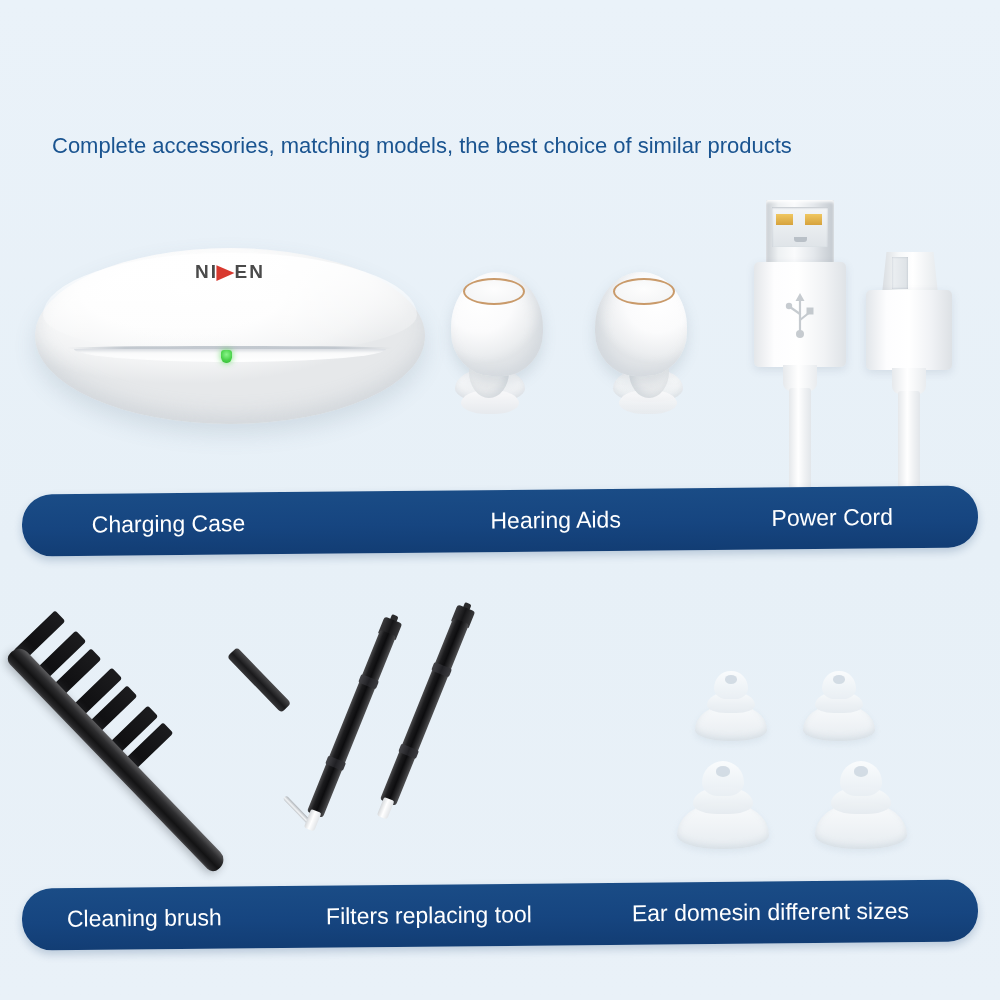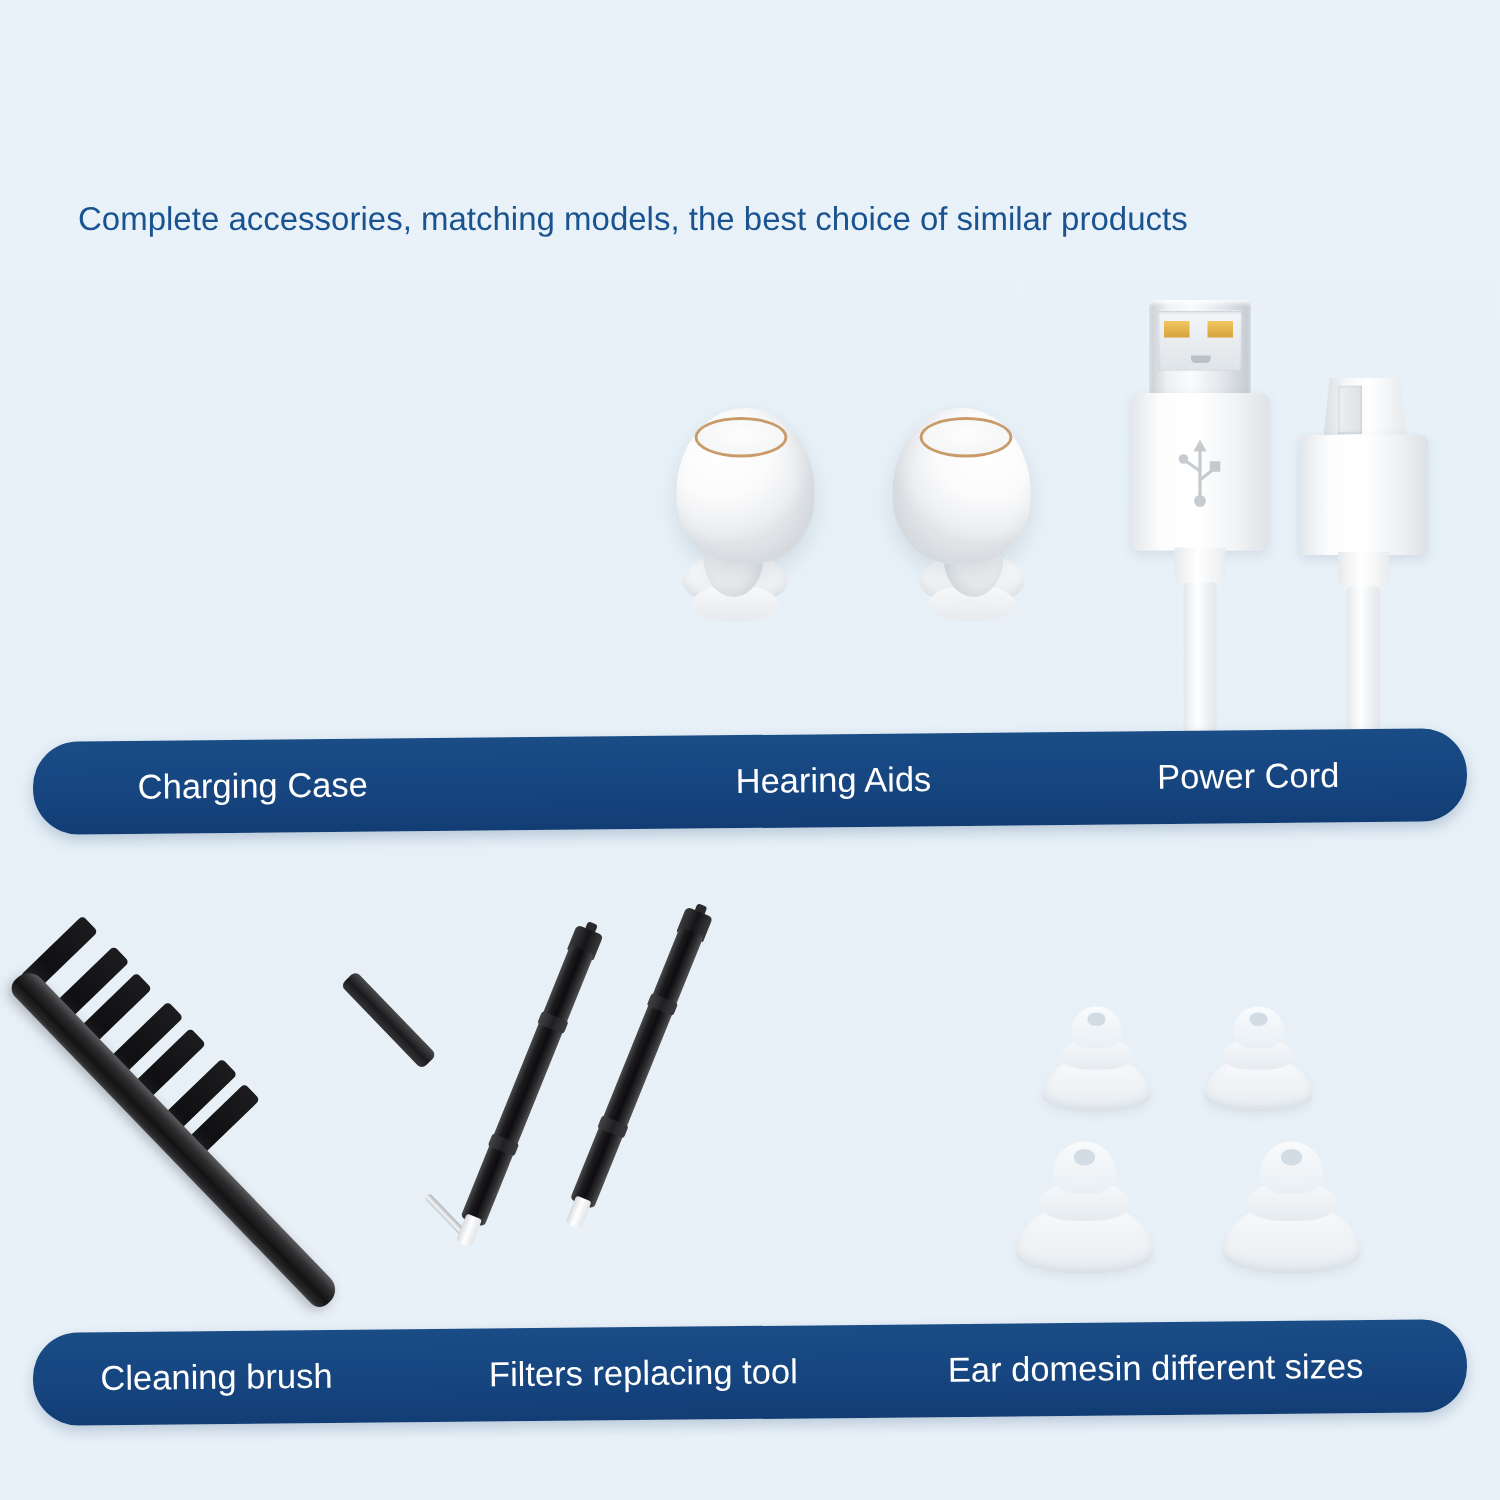--- a/index.html
+++ b/index.html
@@ -273,20 +273,28 @@
   .dome.d3{left:2px;top:96px;}
   .dome.d4{left:140px;top:96px;}
 </style>
 </head>
 <body>
 
 <div class="page">
 
   <div class="subtitle">Complete accessories, matching models, the best choice of similar products</div>
 
+  <div class="case">
+    <div class="body"></div>
+    <div class="lidshade"></div>
+    <div class="seam"></div>
+    <div class="slot"></div>
+    <div class="led"></div>
+    <div class="logo"><span>NI</span><span class="arr">▶</span><span>EN</span></div>
+  </div>
 
   <div class="aid left">
     <div class="dome1"></div>
     <div class="dome2"></div>
     <div class="neck"></div>
     <div class="shell"></div>
     <div class="ring"></div>
   </div>
   <div class="aid right">
     <div class="dome1"></div>

